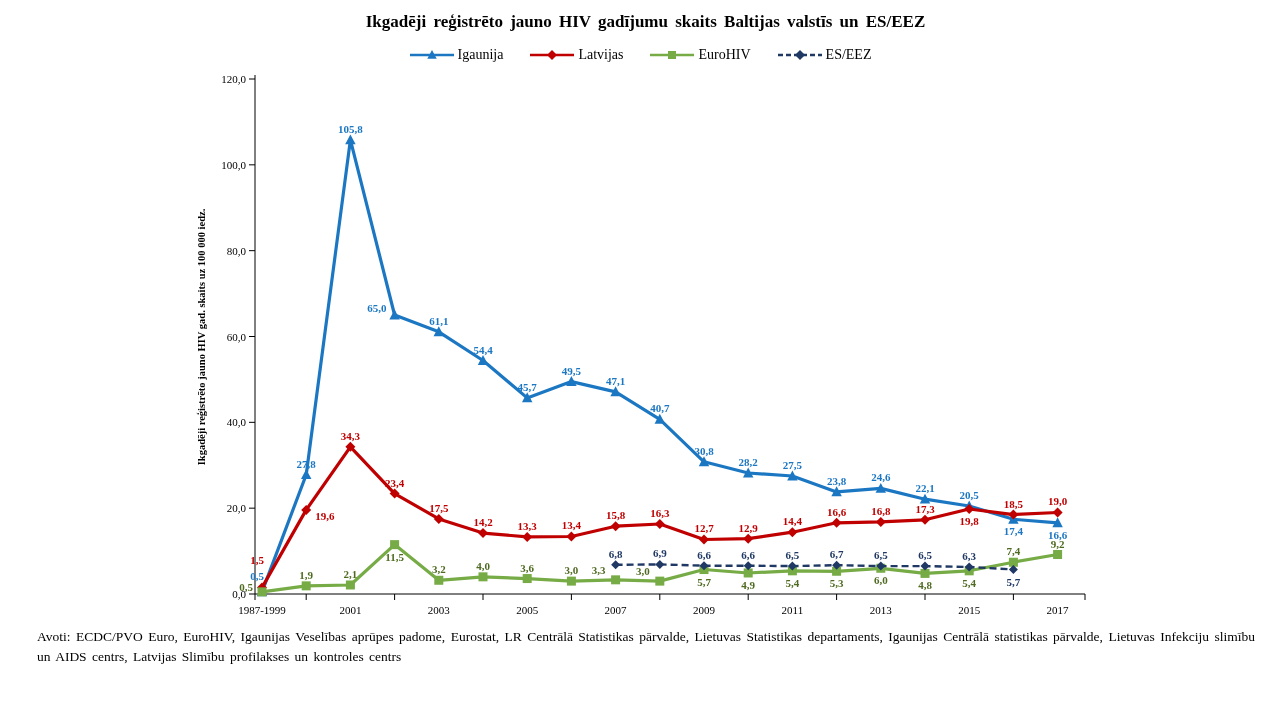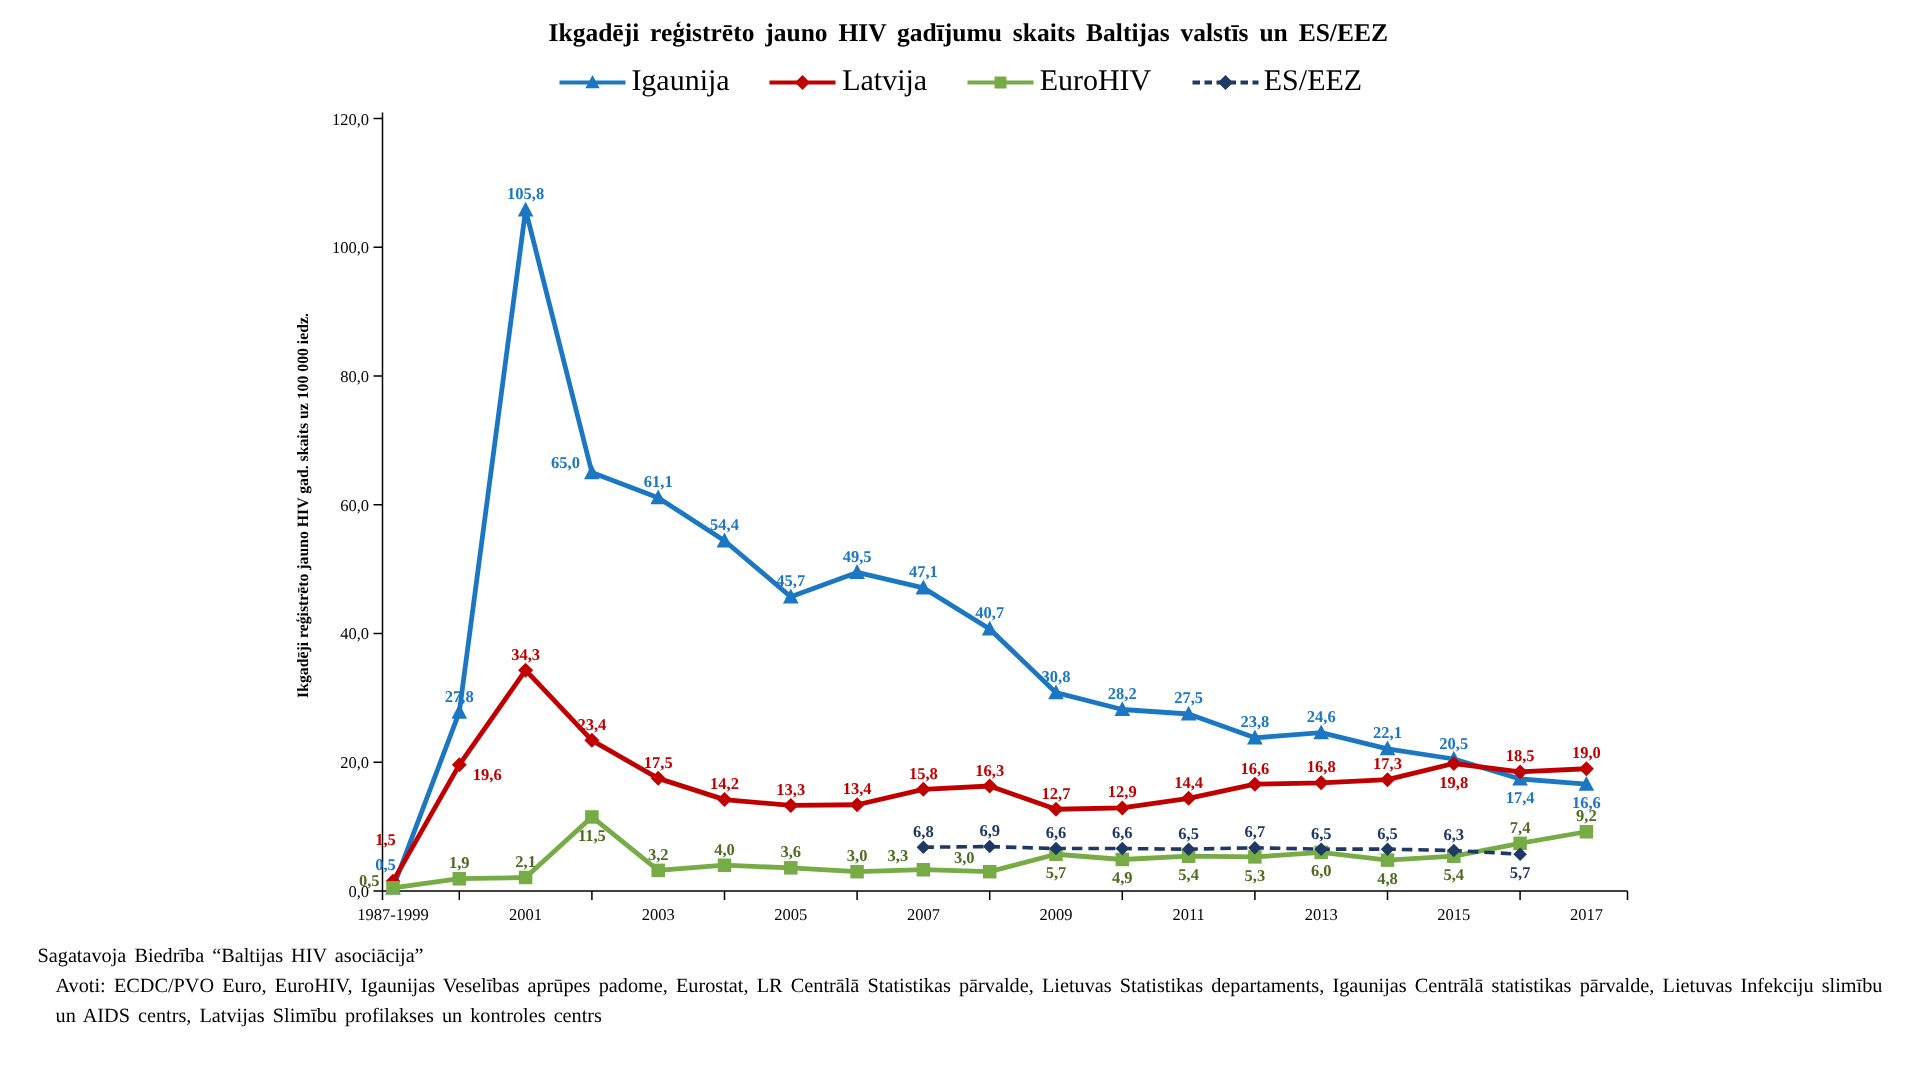--- a/index.html
+++ b/index.html
@@ -3,21 +3,21 @@
 <meta charset="utf-8">
 <style>
   html,body{margin:0;padding:0;background:#fff;}
   body{width:1280px;height:720px;overflow:hidden;
        font-family:"Liberation Serif","DejaVu Serif",serif;color:#000;}
   .page{position:relative;width:1280px;height:720px;background:#fff;}
   .chart-title{margin-top:10px;text-align:center;font-weight:bold;
                font-size:17px;line-height:1.45;word-spacing:3px;padding-left:11px;}
   .legend{display:flex;justify-content:center;align-items:center;
           gap:26px;margin-top:8px;height:24px;}
-  .legend-item{display:flex;align-items:center;gap:3px;font-size:20px;text-align:center;}
+  .legend-item{display:flex;align-items:center;gap:3px;font-size:14px;text-align:center;}
   .legend-item svg{display:block;}
   .chart-area{position:relative;width:1280px;height:560px;}
   .footer{padding:0 25px 0 25px;font-size:13.5px;line-height:1.5;}
   .footer p{margin:0;word-spacing:2px;}
   .footer .sources{text-align:justify;margin-left:12px;}
   svg text{font-family:"Liberation Serif","DejaVu Serif",serif;}
 </style>
 </head>
 <body>
 
@@ -33,21 +33,21 @@
           <line x1="1" y1="7" x2="45" y2="7" stroke="#1C77C3" stroke-width="2.6"></line>
           <path d="M23 2 L27.75 10.75 L18.25 10.75 Z" fill="#1C77C3"></path>
         </svg>
         <span>Igaunija</span>
       </span>
       <span class="legend-item">
         <svg width="46" height="14">
           <line x1="1" y1="7" x2="45" y2="7" stroke="#C00000" stroke-width="2.6"></line>
           <path d="M23 2 L28 7 L23 12 L18 7 Z" fill="#C00000"></path>
         </svg>
-        <span>Latvija</span>
+        <span>Latvijas</span>
       </span>
       <span class="legend-item">
         <svg width="46" height="14">
           <line x1="1" y1="7" x2="45" y2="7" stroke="#76AB46" stroke-width="2.6"></line>
           <path d="M19 3 H27 V11 H19 Z" fill="#76AB46"></path>
         </svg>
         <span>EuroHIV</span>
       </span>
       <span class="legend-item">
         <svg width="46" height="14">
@@ -233,17 +233,16 @@
         <text x="792.4000000000001" y="492.1041666666667" font-size="11" text-anchor="middle" font-weight="bold" fill="#1F3864">6,5</text>
         <text x="836.6" y="491.24583333333334" font-size="11" text-anchor="middle" font-weight="bold" fill="#1F3864">6,7</text>
         <text x="880.8000000000001" y="492.1041666666667" font-size="11" text-anchor="middle" font-weight="bold" fill="#1F3864">6,5</text>
         <text x="925" y="492.1041666666667" font-size="11" text-anchor="middle" font-weight="bold" fill="#1F3864">6,5</text>
         <text x="969.2" y="492.9625" font-size="11" text-anchor="middle" font-weight="bold" fill="#1F3864">6,3</text>
         <text x="1013.4000000000001" y="518.5375" font-size="11" text-anchor="middle" font-weight="bold" fill="#1F3864">5,7</text>
       </svg>
   </div>
 
   <div class="footer">
-    <p>Sagatavoja Biedrība “Baltijas HIV asociācija”</p>
     <p class="sources">Avoti: ECDC/PVO Euro, EuroHIV, Igaunijas Veselības aprūpes padome, Eurostat, LR Centrālā Statistikas pārvalde, Lietuvas Statistikas departaments, Igaunijas Centrālā statistikas pārvalde, Lietuvas Infekciju slimību un AIDS centrs, Latvijas Slimību profilakses un kontroles centrs</p>
   </div>
 
 </div>
 
 </body></html>

